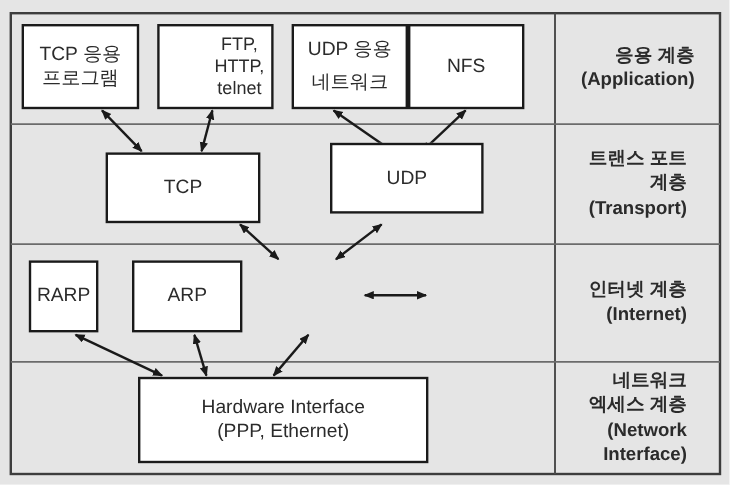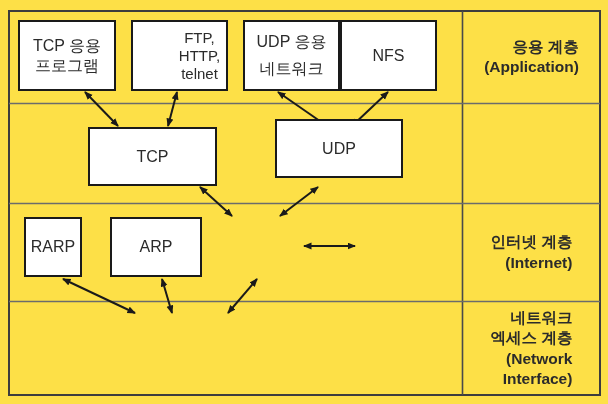--- a/index.html
+++ b/index.html
@@ -4,21 +4,21 @@
 <style>
   html, body {
     margin: 0;
     padding: 0;
     background: #ffffff;
   }
   .stage {
     position: relative;
     width: 608px;
     height: 404px;
-    background: #fde047;
+    background: #e5e5e5;
     font-family: "Liberation Sans", "DejaVu Sans", sans-serif;
     color: #1a1a1a;
     overflow: hidden;
   }
   .layer-svg {
     position: absolute;
     left: 0;
     top: 0;
     width: 608px;
     height: 404px;
@@ -120,24 +120,33 @@
     <span class="node-label">UDP</span>
   </div>
 
   <div class="node" style="left:24px; top:217px; width:58px; height:60px">
     <span class="node-label">RARP</span>
   </div>
   <div class="node" style="left:110px; top:217px; width:92px; height:60px">
     <span class="node-label">ARP</span>
   </div>
 
+  <div class="node" style="left:115px; top:314px; width:242px; height:72px">
+    <span class="node-label">Hardware  Interface
+(PPP, Ethernet)</span>
+  </div>
 
   <div class="layer-cell" style="top:11px; height:92px">
     <span class="layer-label">응용 계층
 (Application)</span>
+  </div>
+  <div class="layer-cell" style="top:104px; height:99px">
+    <span class="layer-label">트랜스 포트
+계층
+(Transport)</span>
   </div>
   <div class="layer-cell" style="top:204px; height:97px">
     <span class="layer-label">인터넷 계층
 (Internet)</span>
   </div>
   <div class="layer-cell" style="top:302px; height:93px">
     <span class="layer-label">네트워크
 엑세스 계층
 (Network
 Interface)</span>

